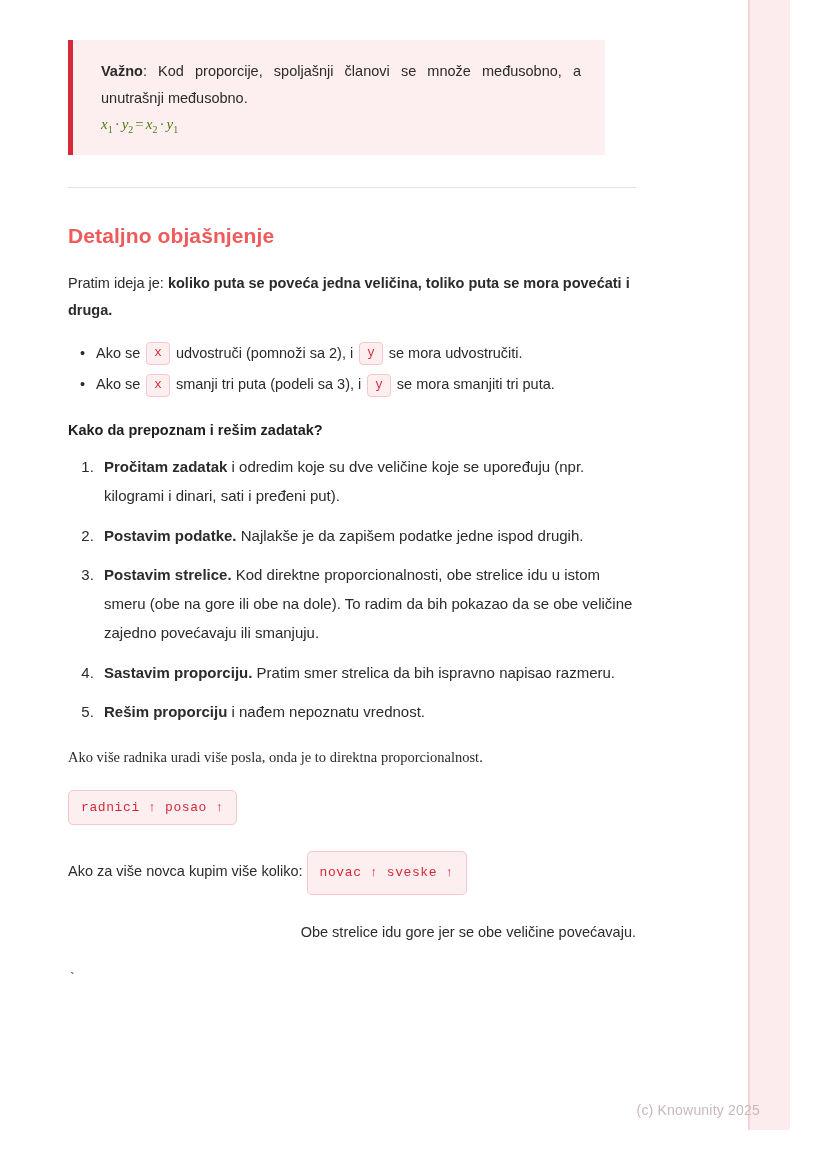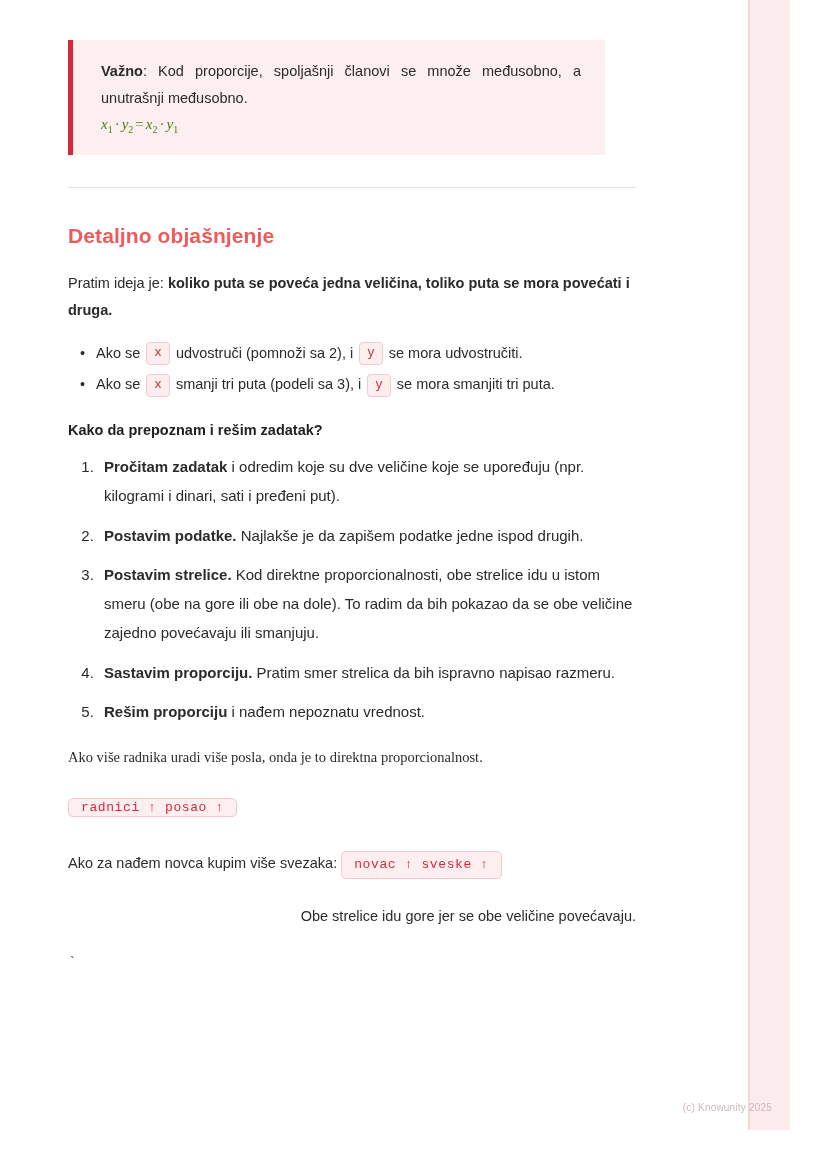--- a/index.html
+++ b/index.html
@@ -135,24 +135,24 @@
     line-height: 1.35;
     vertical-align: middle;
   }
   code.block-inline {
     font-family: "Liberation Mono", monospace;
     font-size: 13px;
     background: #fdeff0;
     border: 1px solid #f3c8cc;
     border-radius: 5px;
     color: #d62839;
-    padding: 1px 12px;
+    padding: 9px 12px;
     display: inline-block;
     letter-spacing: 0.6px;
-    margin-top: 12px;
+    margin-top: 4px;
   }
 
   h3.sub-title {
     font-size: 14.5px;
     font-weight: bold;
     margin: 22px 0 14px 0;
     color: #1f1f1f;
   }
 
   ol.steps {
@@ -169,23 +169,23 @@
   .backtick {
     font-family: "Liberation Mono", monospace;
     font-size: 14px;
     color: #555;
     margin-top: 24px;
     display: block;
   }
 
   .footer {
     position: absolute;
-    right: 56px;
+    right: 68px;
     top: 1102px;
-    font-size: 10px;
+    font-size: 14px;
     color: #cbb8ba;
     letter-spacing: 0.2px;
   }
 </style>
 </head>
 <body>
 
 <div class="right-strip"></div>
 <div class="right-strip-edge"></div>
 
@@ -216,21 +216,21 @@
     <li><span class="b">Postavim podatke.</span><span> Najlakše je da zapišem podatke jedne ispod drugih.</span></li>
     <li><span class="b">Postavim strelice.</span><span> Kod direktne proporcionalnosti, obe strelice idu u istom smeru (obe na gore ili obe na dole). To radim da bih pokazao da se obe veličine zajedno povećavaju ili smanjuju.</span></li>
     <li><span class="b">Sastavim proporciju.</span><span> Pratim smer strelica da bih ispravno napisao razmeru.</span></li>
     <li><span class="b">Rešim proporciju</span><span> i nađem nepoznatu vrednost.</span></li>
   </ol>
 
 
   <p class="body-text justify">Ako više radnika uradi više posla, onda je to direktna proporcionalnost.</p>
   <code class="block-inline">radnici ↑ posao ↑</code>
 
-  <p class="body-text" style="margin-top:22px;"><span>Ako za nađem novca kupim više svezaka: </span><code class="block-inline">novac ↑ sveske ↑</code></p>
+  <p class="body-text" style="margin-top:22px;"><span>Ako za više novca kupim više koliko: </span><code class="block-inline">novac ↑ sveske ↑</code></p>
 
   <p class="body-text" style="margin-top:24px;text-align:right;">Obe strelice idu gore jer se obe veličine povećavaju.</p>
 
   <span class="backtick">`</span>
 
 </div>
 
 <div class="footer">(c) Knowunity 2025</div>
 
 </body></html>

